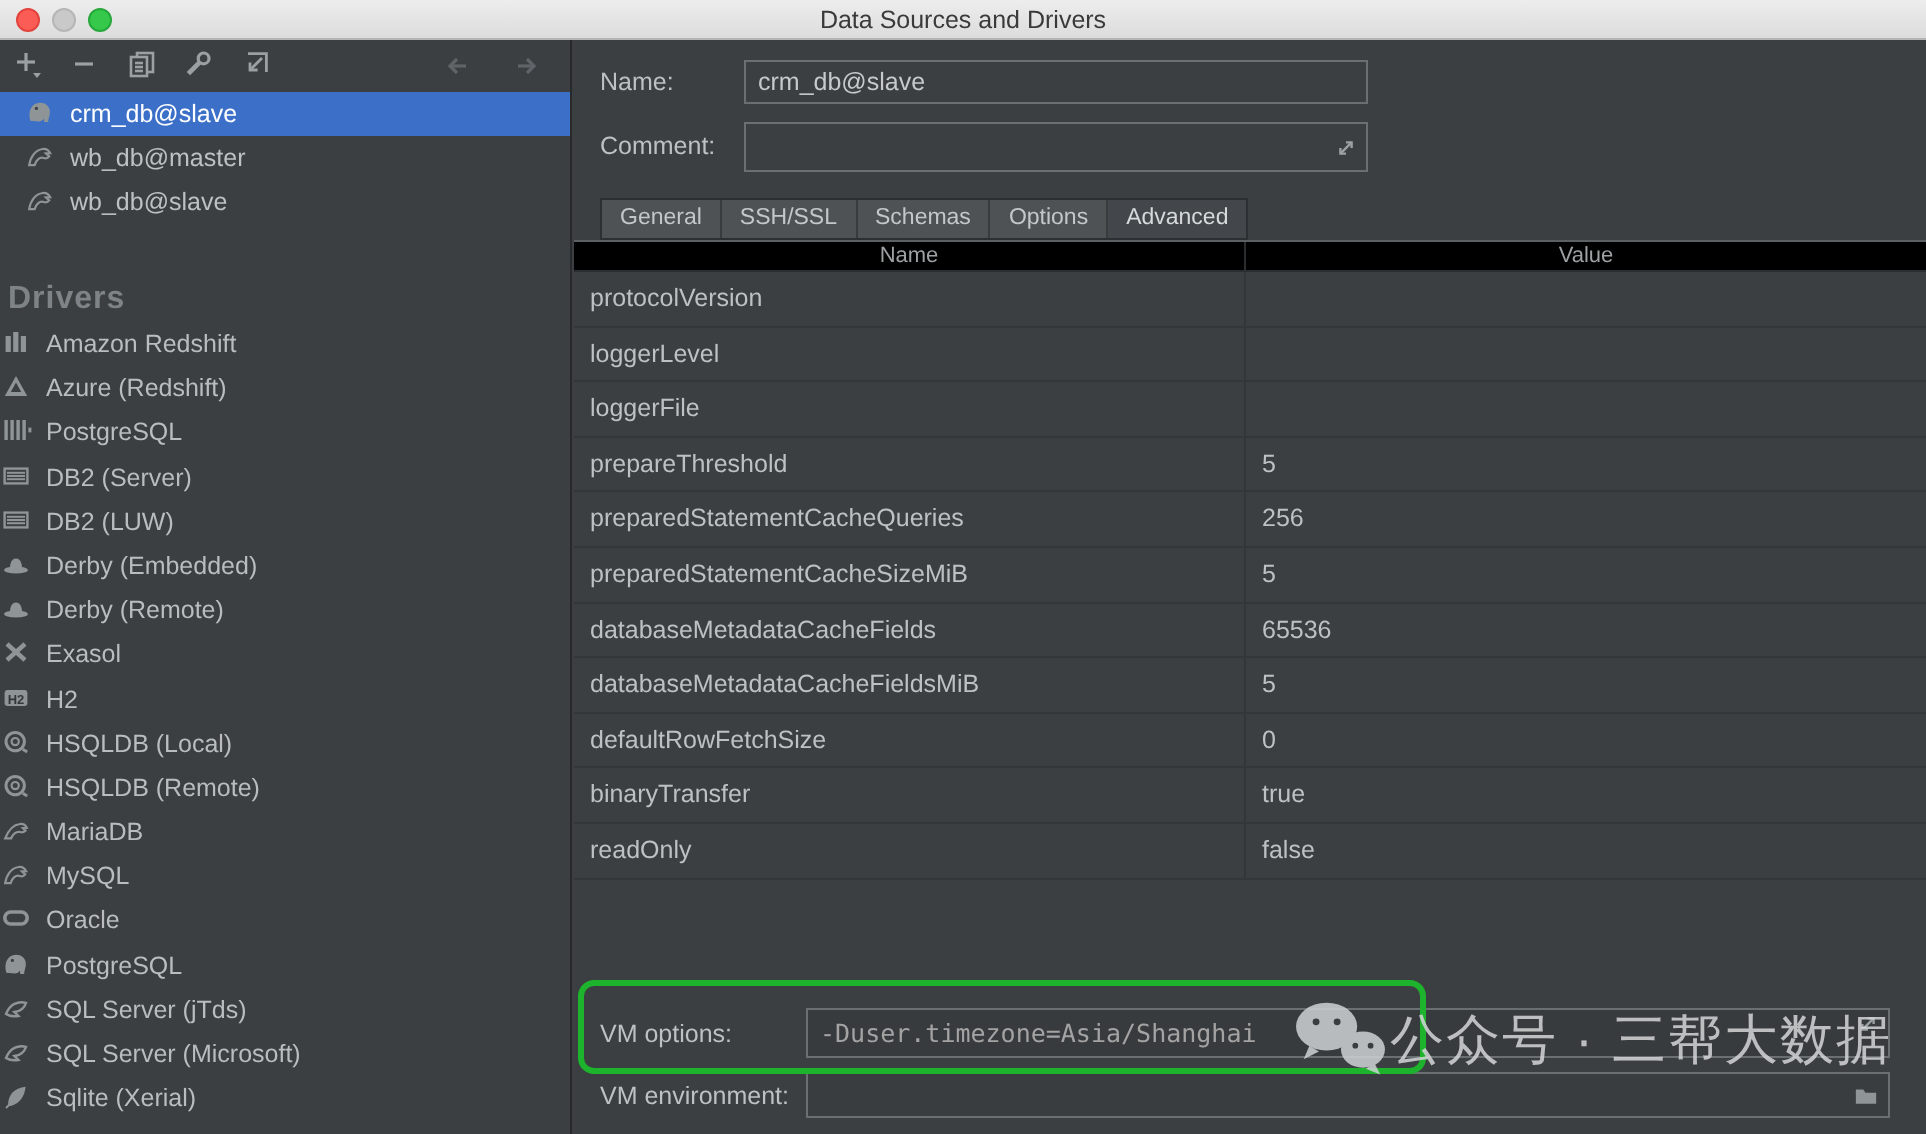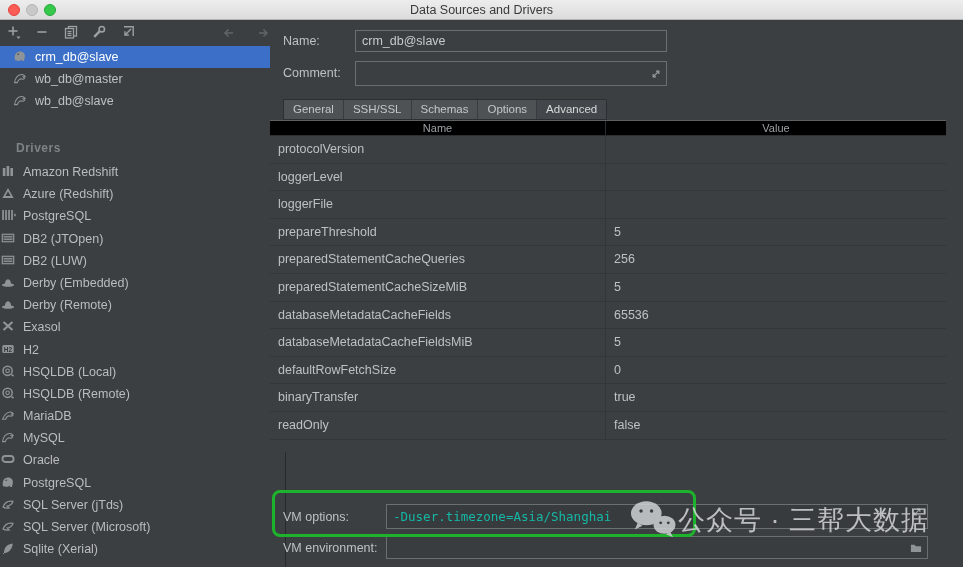--- a/index.html
+++ b/index.html
@@ -24,28 +24,28 @@
   .tbi svg { width:16px; height:16px; }
   .navarrows { position:absolute; right:8px; top:5px; }
   .navarrows .tbi { margin-right:4px; margin-left:8px; }
 
   .ds-item { position:relative; height:22px; line-height:22px; padding-left:12px;
              color:#bdc1c3; font-size:12.5px; white-space:nowrap; }
   .ds-item.selected { background:#3c70c8; color:#ffffff; }
   .di { display:inline-block; width:16px; height:16px; vertical-align:-3px; margin-right:7px; }
   .di svg { width:16px; height:16px; }
 
-  .drivers-header { margin-top:29px; height:15px; padding-left:16px;
-                    font-size:12px; font-weight:bold; letter-spacing:.5px; color:#7d8386; }
+  .drivers-header { margin-top:29px; height:15px; padding-left:4px;
+                    font-size:16px; font-weight:bold; letter-spacing:.5px; color:#7d8386; }
   .drv-list { margin-top:5px; }
   .drv-item { height:22.2px; line-height:22.2px; 
               color:#b9bdbf; font-size:12.5px; white-space:nowrap; }
 
   
-  .right { position:absolute; left:270px; top:20px; width:676px; height:432px; background:#3c3f41; }
+  .right { position:absolute; left:287px; top:20px; width:676px; height:432px; background:#3c3f41; }
   .flabel { position:absolute; font-size:12.5px; color:#bdc1c3; }
   .finput { position:absolute; background:#3c3f41; border:1px solid #6a6f72;
             color:#c6cacb; font-size:12.5px; padding:0 6px;
             font-family:"Liberation Sans", sans-serif; outline:none; }
   .expand-ic { position:absolute; width:12px; height:12px; }
   .expand-ic svg, .folder-ic svg { width:12px; height:12px; display:block; }
   .folder-ic { position:absolute; width:13px; height:12px; }
 
   
   .tabs { position:absolute; left:13px; top:79px; height:21px; display:flex;
@@ -63,21 +63,21 @@
   .th:first-child { border-right:1px solid #2b2e30; }
   .trow { display:grid; grid-template-columns:336px 1fr; height:27.6px;
           border-bottom:1px solid #34373a; }
   .td { font-size:12.5px; color:#bdc1c3; line-height:27px; padding-left:8px;
         overflow:hidden; white-space:nowrap; }
   .td.name { border-right:1px solid #34373a; }
 
   
   .vm-opt-input { left:116px; top:484px; width:542px; height:25px;
                   font-family:"DejaVu Sans Mono", monospace; font-size:12.5px;
-                  background:#383b3d; color:#14b8a6; }
+                  background:#383b3d; color:#a3a3a3; }
   .vm-env-input { left:116px; top:516px; width:542px; height:23px; background:#3a3d3f; }
 
   .green-box { position:absolute; left:2px; top:470px; width:424px; height:47px;
                border:3px solid #1db32c; border-radius:8px; pointer-events:none; }
 
   
   .watermark { position:absolute; left:358px; top:478px; display:flex; align-items:center;
                opacity:.85; pointer-events:none; }
   .wm-icon svg { width:50px; height:44px; display:block; }
   .wm-text { font-size:27px; color:#d4d6d7; letter-spacing:1px; white-space:nowrap;
@@ -166,21 +166,21 @@
             <rect x="5.2" y="3" width="1.7" height="10"></rect>
             <rect x="8.2" y="3" width="1.7" height="10"></rect>
             <rect x="11.2" y="3" width="1.7" height="10"></rect>
             <rect x="14.2" y="6.8" width="1.5" height="2.4"></rect>
           </svg></span><span>PostgreSQL</span></div>
     <div class="drv-item"><span class="di"><svg viewBox="0 0 16 16" fill="none" stroke="#8f9496">
             <rect x="2.3" y="4.3" width="11.4" height="7.4" stroke-width="1.2"></rect>
             <line x1="3.5" y1="6.4" x2="12.5" y2="6.4"></line>
             <line x1="3.5" y1="8" x2="12.5" y2="8"></line>
             <line x1="3.5" y1="9.6" x2="12.5" y2="9.6"></line>
-          </svg></span><span>DB2 (JTOpen)</span></div>
+          </svg></span><span>DB2 (Server)</span></div>
     <div class="drv-item"><span class="di"><svg viewBox="0 0 16 16" fill="none" stroke="#8f9496">
             <rect x="2.3" y="4.3" width="11.4" height="7.4" stroke-width="1.2"></rect>
             <line x1="3.5" y1="6.4" x2="12.5" y2="6.4"></line>
             <line x1="3.5" y1="8" x2="12.5" y2="8"></line>
             <line x1="3.5" y1="9.6" x2="12.5" y2="9.6"></line>
           </svg></span><span>DB2 (LUW)</span></div>
     <div class="drv-item"><span class="di"><svg viewBox="0 0 16 16" fill="#8f9496">
             <ellipse cx="8" cy="11" rx="6" ry="1.8"></ellipse>
             <path d="M5 11 C4.8 7.4 6 5.3 8 5.3 c2 0 3.2 2.1 3 5.7 z"></path>
           </svg></span><span>Derby (Embedded)</span></div>

